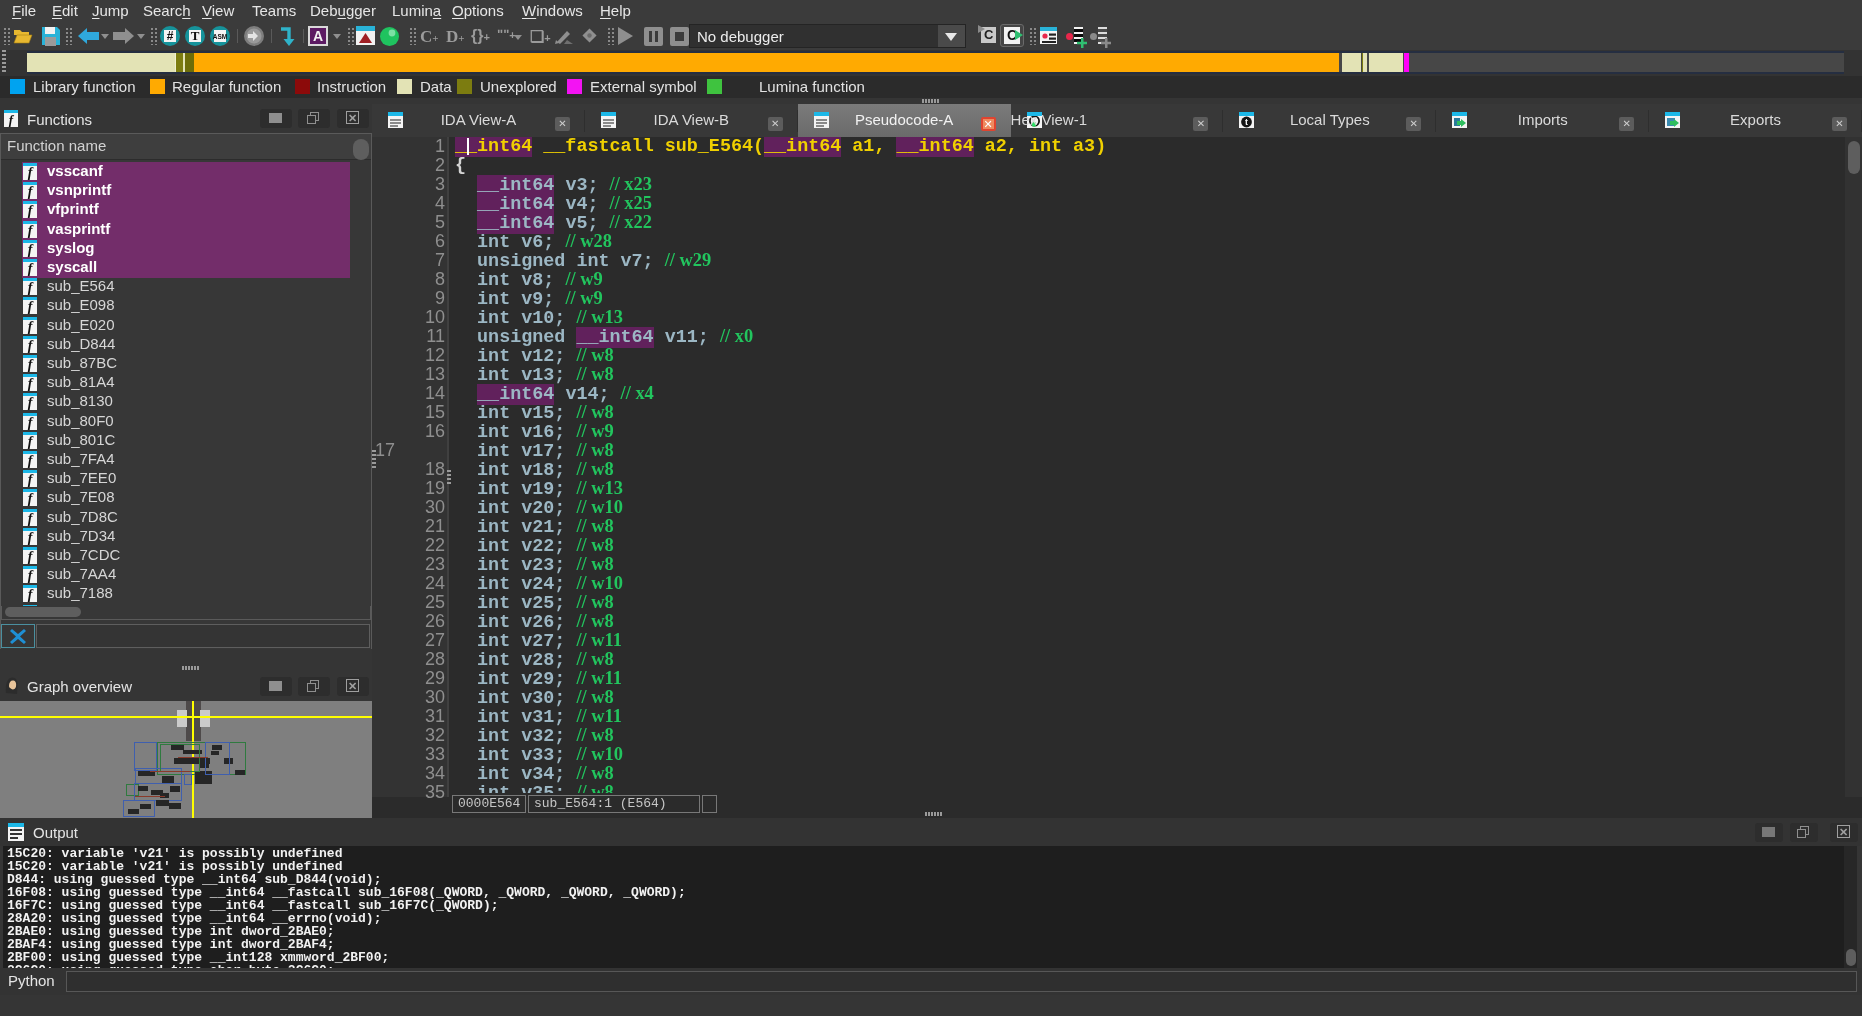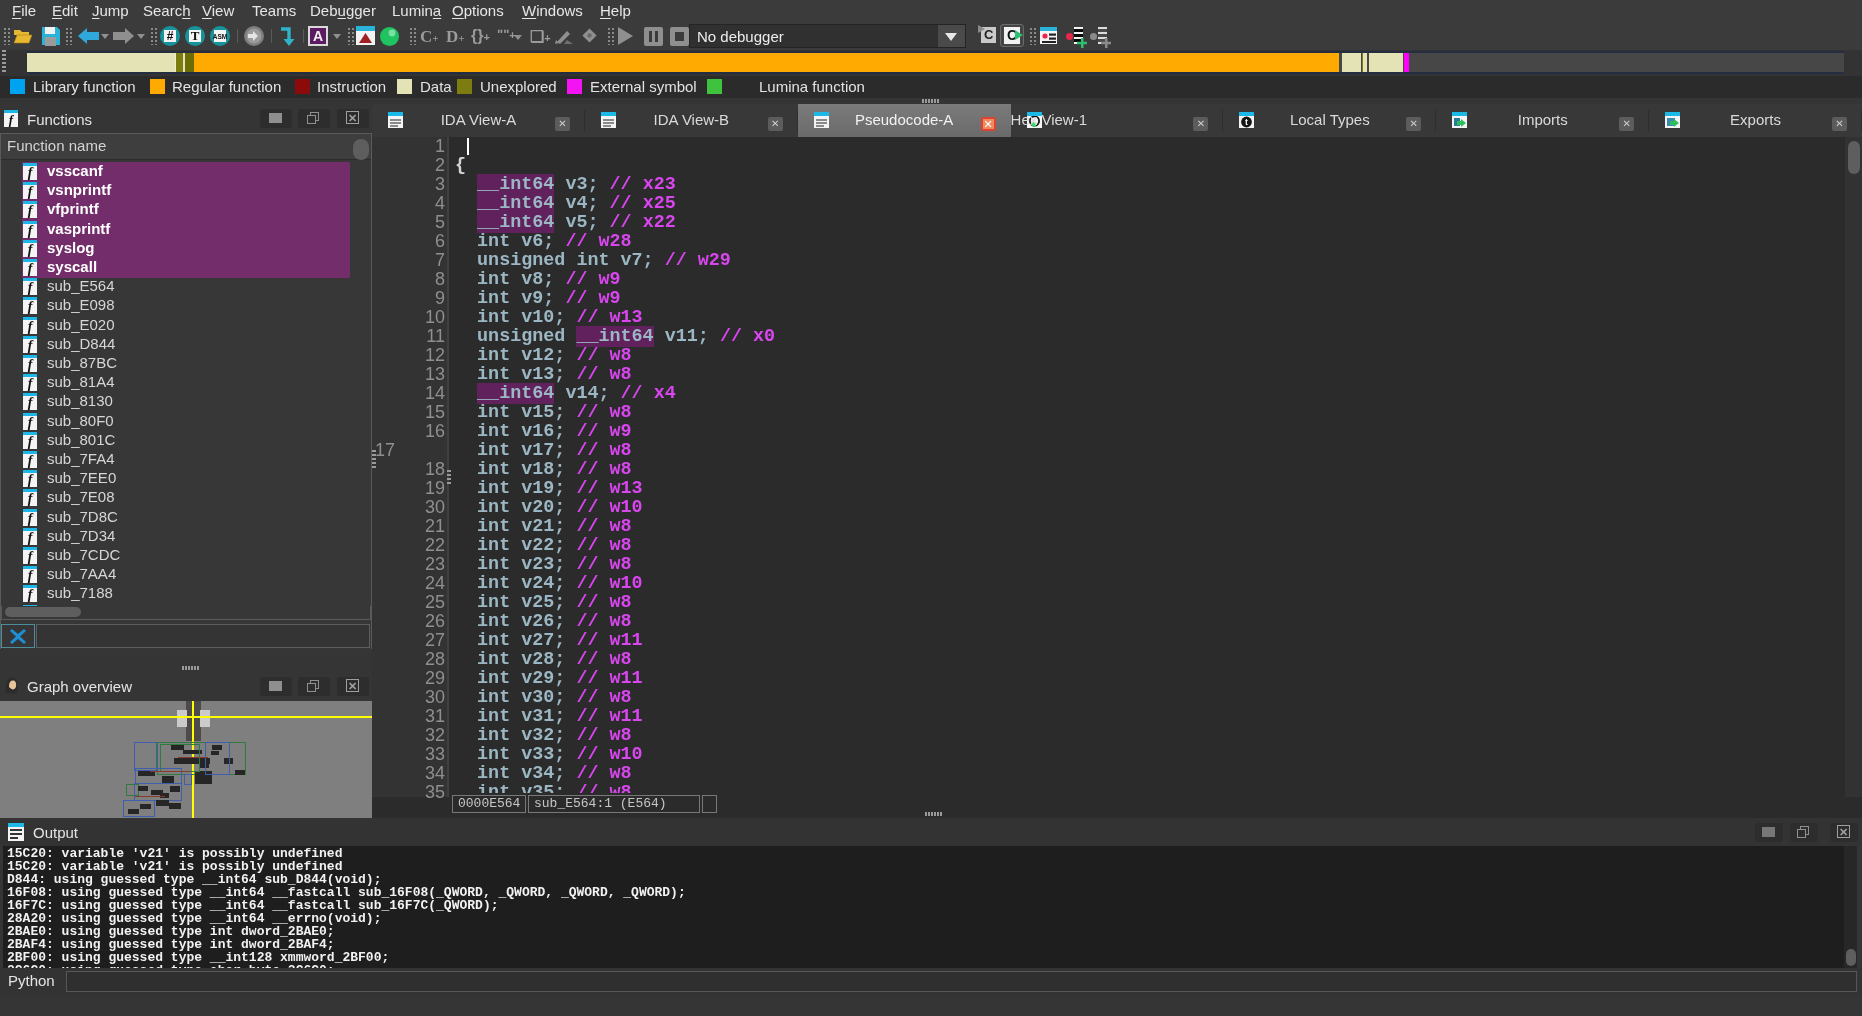--- a/index.html
+++ b/index.html
@@ -56,21 +56,21 @@
 .tabx { position:absolute; top:13px; width:15px; height:14px; background:#5c5c5c; color:#cfcfcf;
   border-radius:2px; font-size:10px; text-align:center; line-height:14px; }
 #code { position:absolute; left:0; top:33px; width:1490px; height:660px;
   font-family:"Liberation Mono", monospace; font-size:18.4px; font-weight:bold; }
 #gutter { position:absolute; left:0; top:0; width:77px; height:660px; background:#333333;
   border-right:2px solid #404040; }
 .ln { position:absolute; right:2px; height:19px; line-height:19px; color:#8f8f8f;
   font-weight:normal; font-size:18px; }
 .cl { position:absolute; left:83px; height:19px; line-height:19px; white-space:pre; color:#9cb7c4; }
 .kw { background:#61215c; }
-.cy { color:#d946ef; }
+.cy { color:#22c55e;font-family:Liberation Serif, serif; }
 .yl { color:#f0d000; }
 .wh { color:#d4d4d4; }
 
 
 #outpanel { position:absolute; left:0; top:818px; width:1862px; height:28px; background:#333333; }
 #console { position:absolute; left:3px; top:846px; width:1841px; height:122px; background:#1e1e1e;
   font-family:"Liberation Mono", monospace; font-size:13px; font-weight:bold; color:#f2f2f2; }
 .conline { position:absolute; left:4px; white-space:pre;margin-top:8px; }
 #pyrow { position:absolute; left:0; top:968px; width:1862px; height:27px; background:#333333;
   color:#e4e4e4; font-size:15px; }
@@ -650,20 +650,21 @@
 <div class="ln" style="top:513px; width:70px; text-align:right;">28</div>
 <div class="ln" style="top:532px; width:70px; text-align:right;">29</div>
 <div class="ln" style="top:551px; width:70px; text-align:right;">30</div>
 <div class="ln" style="top:570px; width:70px; text-align:right;">31</div>
 <div class="ln" style="top:589px; width:70px; text-align:right;">32</div>
 <div class="ln" style="top:608px; width:70px; text-align:right;">33</div>
 <div class="ln" style="top:627px; width:70px; text-align:right;">34</div>
 <div class="ln" style="top:646px; width:70px; text-align:right;">35</div>
 </div>
 <div id="code" style="position:absolute; left:0; top:33px; width:1473px; height:656px; overflow:hidden;">
+<div class="cl" style="top:0px;"><span class="yl"><span class="kw">__int64</span> __fastcall sub_E564(<span class="kw">__int64</span> a1, <span class="kw">__int64</span> a2, int a3)</span></div>
 <div class="abs" style="left:95px; top:1px; width:2px; height:17px; background:#ffffff;"></div>
 <div class="cl" style="top:19px;"><span class="wh">{</span></div>
 <div class="cl" style="top:38px;">  <span class="kw">__int64</span> v3; <span class="cy">// x23</span></div>
 <div class="cl" style="top:57px;">  <span class="kw">__int64</span> v4; <span class="cy">// x25</span></div>
 <div class="cl" style="top:76px;">  <span class="kw">__int64</span> v5; <span class="cy">// x22</span></div>
 <div class="cl" style="top:95px;">  int v6; <span class="cy">// w28</span></div>
 <div class="cl" style="top:114px;">  unsigned int v7; <span class="cy">// w29</span></div>
 <div class="cl" style="top:133px;">  int v8; <span class="cy">// w9</span></div>
 <div class="cl" style="top:152px;">  int v9; <span class="cy">// w9</span></div>
 <div class="cl" style="top:171px;">  int v10; <span class="cy">// w13</span></div>

